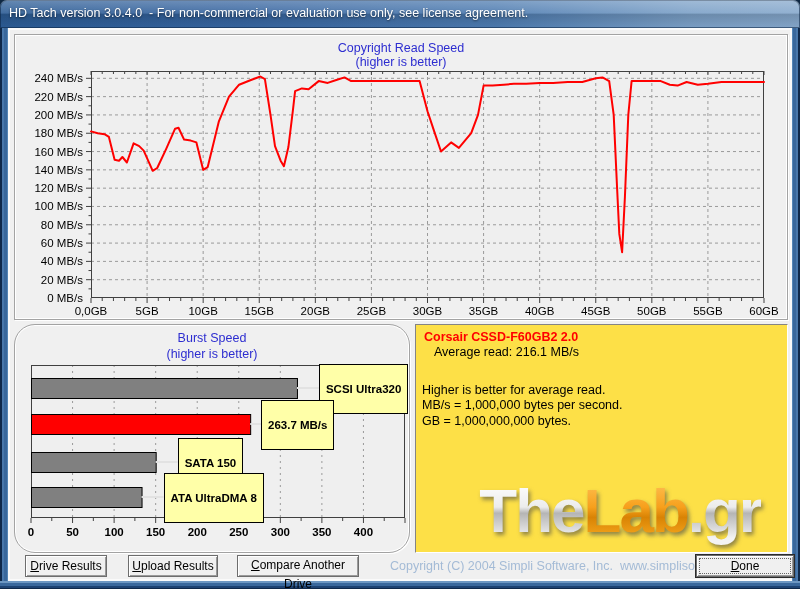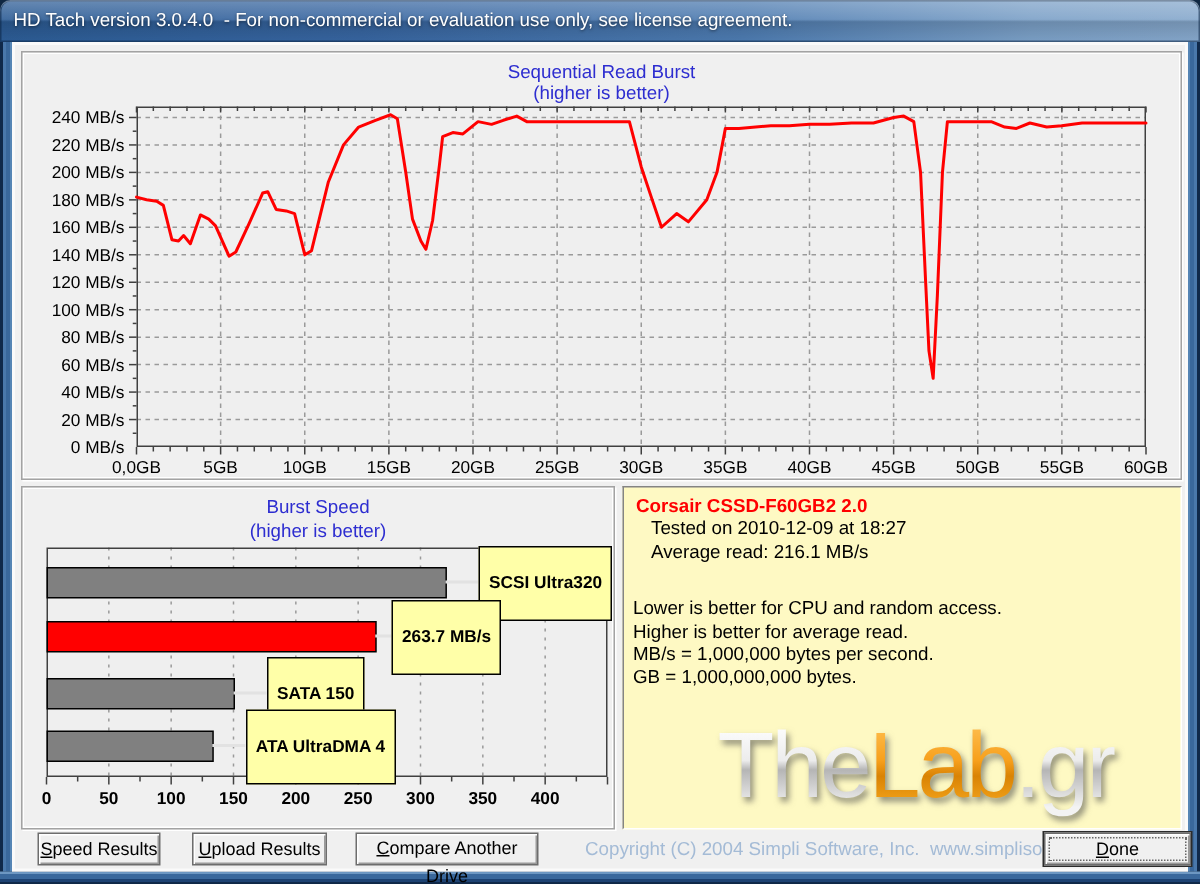--- a/index.html
+++ b/index.html
@@ -24,43 +24,43 @@
   .edge-b { position:absolute; left:0; top:581px; width:800px; height:8px;
     background:linear-gradient(180deg,#6d97c2 0 2px,#3a689c 2px 5px,#1d4272 5px 7px,#10294a 7px 8px); }
 
   .content { position:absolute; left:8px; top:28px; width:784px; height:553px;
     background:#f0f0f0; box-shadow: inset 0 0 0 2px #fafafa; }
 
   
   .etched { position:absolute; border:1px solid #a3a3a3;
     box-shadow: inset 0 0 0 1px #ffffff, 1px 1px 0 #ffffff; background:#f0f0f0; }
   #seq-panel   { left:6px;  top:6px;   width:774px; height:286px; }
-  #burst-panel { left:6px;  top:296px; width:396px; height:229px; }
+  #burst-panel { left:6px;  top:296px; width:396px; height:229px;border-radius:21px; }
   #info-panel  { position:absolute; left:407px; top:296px; width:373px; height:229px;
-    background:#fef9c3; border:1px solid; border-color:#848484 #ffffff #ffffff #848484; }
+    background:#fde047; border:1px solid; border-color:#848484 #ffffff #ffffff #848484; }
 
   .chart-title { position:absolute; left:0; right:0; text-align:center;
     color:#2d2dd0; font-size:12.5px; }
   #seq-panel  .t1 { top:6px; }   #seq-panel  .t2 { top:20px; }
   #burst-panel .t1 { top:6px; }  #burst-panel .t2 { top:22px; }
 
   svg { position:absolute; overflow:visible; }
   svg text { font-family:"Liberation Sans",sans-serif; fill:#000; font-size:11.5px; }
   #seq-svg   { left:0; top:34px; width:760px; height:250px; }
   #burst-svg { left:0; top:36px; width:392px; height:186px; }
   .bar-label { position:absolute; transform:translateY(-50%); white-space:nowrap;
     background:#ffffa8; border:1px solid #000; color:#000;
     font-size:11.5px; font-weight:bold; padding:18px 6px; }
 
   
   .info-block { position:absolute; left:6px; top:5px; right:6px; font-size:12.5px; line-height:15.4px; color:#000; }
   .drive-name { color:#ff0000; font-weight:bold; padding-left:2px; }
   .detail { padding-left:12px; }
   .notes { margin-top:22px; }
-  .logo { position:absolute; right:44px; bottom:6px; font-weight:normal; font-size:62px;
+  .logo { position:absolute; right:26px; bottom:6px; font-weight:bold; font-size:62px;
     letter-spacing:-2px; white-space:nowrap;
     filter:drop-shadow(2px 3px 2px rgba(70,70,70,.6));margin-left:46px; }
   .logo span { -webkit-background-clip:text; background-clip:text; color:transparent; }
   .logo .silver { background-image:linear-gradient(180deg,#ffffff 8%,#ececec 45%,#b5b5b5 54%,#f3f3f3 90%); }
   .logo .orange { background-image:linear-gradient(180deg,#ffc257 5%,#f7a01c 45%,#d98304 60%,#f7a81e 92%); }
 
   
   .btn { position:absolute; top:527px; height:22px; background:#f0f0f0;
     border:1px solid #6d6d6d; box-shadow: inset 1px 1px 0 #ffffff, inset -1px -1px 0 #9a9a9a;
     font-size:12px; color:#000; text-align:center; cursor:default; }
@@ -82,21 +82,21 @@
   <div class="titlebar">
     <span class="ttext">HD Tach version 3.0.4.0  - For non-commercial or evaluation use only, see license agreement.</span>
   </div>
   <div class="edge-l"></div>
   <div class="edge-r"></div>
   <div class="edge-b"></div>
 
   <div class="content">
 
     <div id="seq-panel" class="etched">
-      <div class="chart-title t1">Sequential Read Burst</div>
+      <div class="chart-title t1">Copyright Read Speed</div>
       <div class="chart-title t2">(higher is better)</div>
       <svg id="seq-svg">
           <rect x="76" y="2" width="673" height="227" fill="#efefef"></rect>
           <line x1="76" y1="9.32258064516131" x2="749" y2="9.32258064516131" stroke="#9a9a9a" stroke-dasharray="3 3"></line>
           <line x1="76" y1="27.629032258064512" x2="749" y2="27.629032258064512" stroke="#9a9a9a" stroke-dasharray="3 3"></line>
           <line x1="76" y1="45.935483870967744" x2="749" y2="45.935483870967744" stroke="#9a9a9a" stroke-dasharray="3 3"></line>
           <line x1="76" y1="64.24193548387098" x2="749" y2="64.24193548387098" stroke="#9a9a9a" stroke-dasharray="3 3"></line>
           <line x1="76" y1="82.5483870967742" x2="749" y2="82.5483870967742" stroke="#9a9a9a" stroke-dasharray="3 3"></line>
           <line x1="76" y1="100.85483870967744" x2="749" y2="100.85483870967744" stroke="#9a9a9a" stroke-dasharray="3 3"></line>
           <line x1="76" y1="119.16129032258065" x2="749" y2="119.16129032258065" stroke="#9a9a9a" stroke-dasharray="3 3"></line>
@@ -340,40 +340,38 @@
           <text x="140.66666666666669" y="175" text-anchor="middle" font-weight="bold" font-size="12px">150</text>
           <text x="182.22222222222223" y="175" text-anchor="middle" font-weight="bold" font-size="12px">200</text>
           <text x="223.77777777777777" y="175" text-anchor="middle" font-weight="bold" font-size="12px">250</text>
           <text x="265.33333333333337" y="175" text-anchor="middle" font-weight="bold" font-size="12px">300</text>
           <text x="306.8888888888889" y="175" text-anchor="middle" font-weight="bold" font-size="12px">350</text>
           <text x="348.44444444444446" y="175" text-anchor="middle" font-weight="bold" font-size="12px">400</text>
         </svg>
     <div class="bar-label" style="left: 303.956px; top: 64px;">SCSI Ultra320</div>
         <div class="bar-label" style="left: 246px; top: 100px;">263.7 MB/s</div>
         <div class="bar-label" style="left: 162.667px; top: 138px;">SATA 150</div>
-        <div class="bar-label" style="left: 148.538px; top: 173px;">ATA UltraDMA 4</div>
+        <div class="bar-label" style="left: 148.538px; top: 173px;">ATA UltraDMA 8</div>
       </div>
 
     <div id="info-panel">
       <div class="info-block">
         <div class="drive-name">Corsair CSSD-F60GB2 2.0</div>
-        <div class="detail">Tested on 2010-12-09 at 18:27</div>
         <div class="detail">Average read: 216.1 MB/s</div>
         <div class="notes">
-          <div>Lower is better for CPU and random access.</div>
           <div>Higher is better for average read.</div>
           <div>MB/s = 1,000,000 bytes per second.</div>
           <div>GB = 1,000,000,000 bytes.</div>
         </div>
       </div>
       <div class="logo"><span class="silver">The</span><span class="orange">Lab</span><span class="silver">.gr</span></div>
     </div>
 
     <button class="btn" id="btn-save">
-      <span>Speed Results</span>
+      <span>Drive Results</span>
     </button>
     <button class="btn" id="btn-compare">
       <span>Compare Another Drive</span>
     </button>
     <button class="btn" id="btn-upload">
       <span>Upload Results</span>
     </button>
     <div class="copyright">Copyright (C) 2004 Simpli Software, Inc.  www.simplisoftware.com</div>
     <button class="btn" id="btn-done">
       <span>Done</span>

